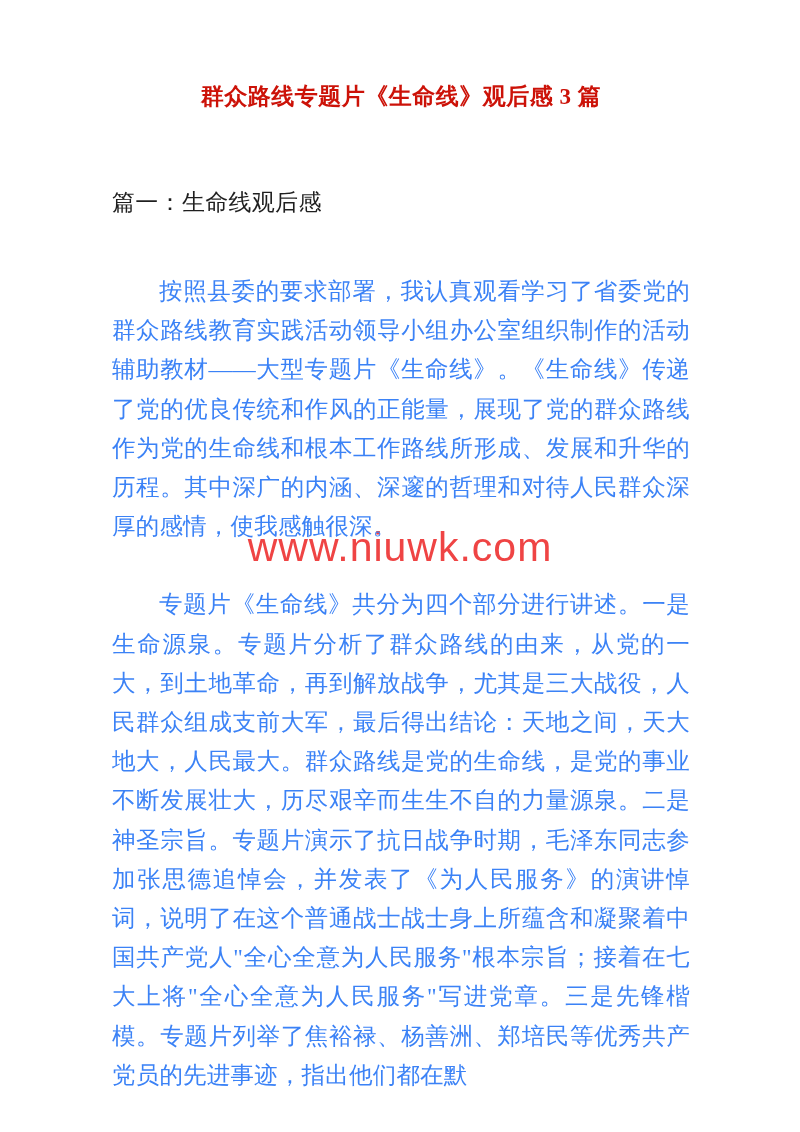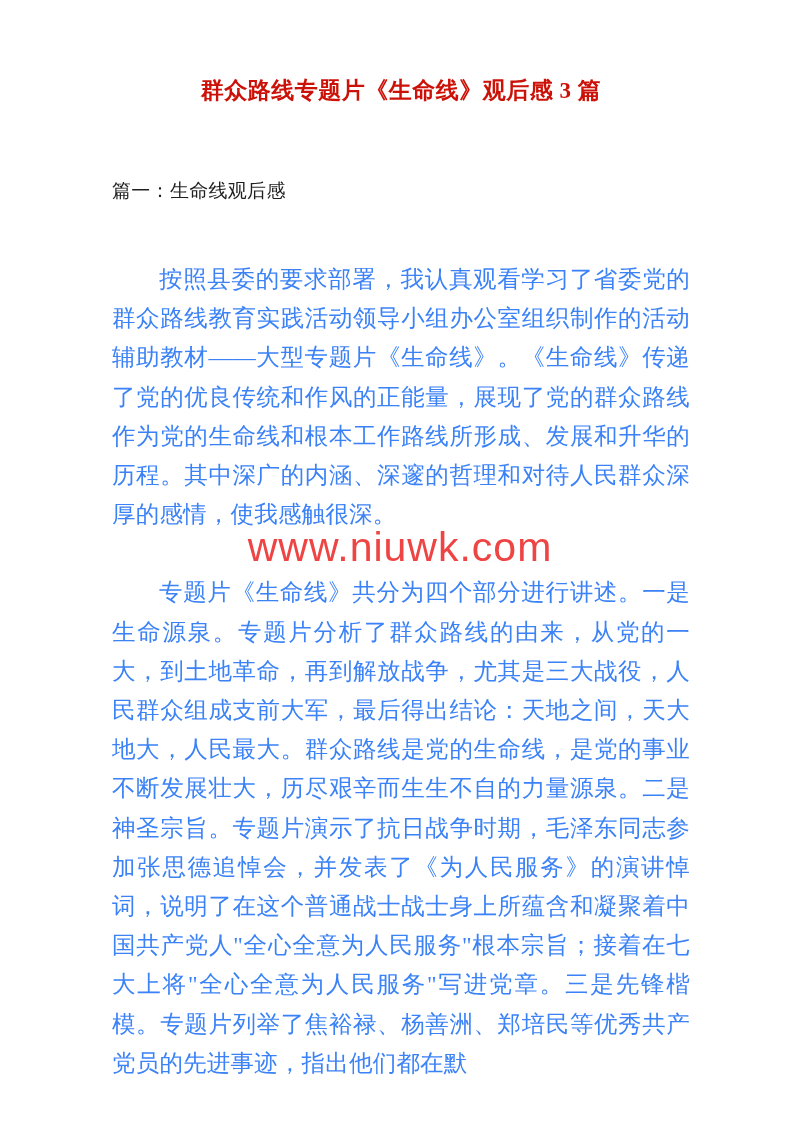--- a/index.html
+++ b/index.html
@@ -34,34 +34,34 @@
     pointer-events: none;
     z-index: 0;
   }
   
   .content {
     position: relative;
     z-index: 1;
     padding: 0 110px 0 112px;
   }
   .doc-title {
-    margin: 10px;
+    margin: 16px;
     padding-top: 66px;
     text-align: center;
     color: #cc1208;
     font-weight: bold;
     font-size: 23px;
     line-height: 30px;
     letter-spacing: 0.5px;
     font-family: "Liberation Serif", "DejaVu Serif", serif;
   }
   .section-heading {
     margin: 0;
     padding-top: 58px;
-    font-size: 19px;
+    font-size: 23px;
     line-height: 34px;
     color: #1f1f1f;
     font-weight: normal;
     letter-spacing: 0.3px;
   }
   .body-para {
     margin: 0;
     font-size: 23.5px;
     line-height: 39.2px;
     color: #3b82f6;

